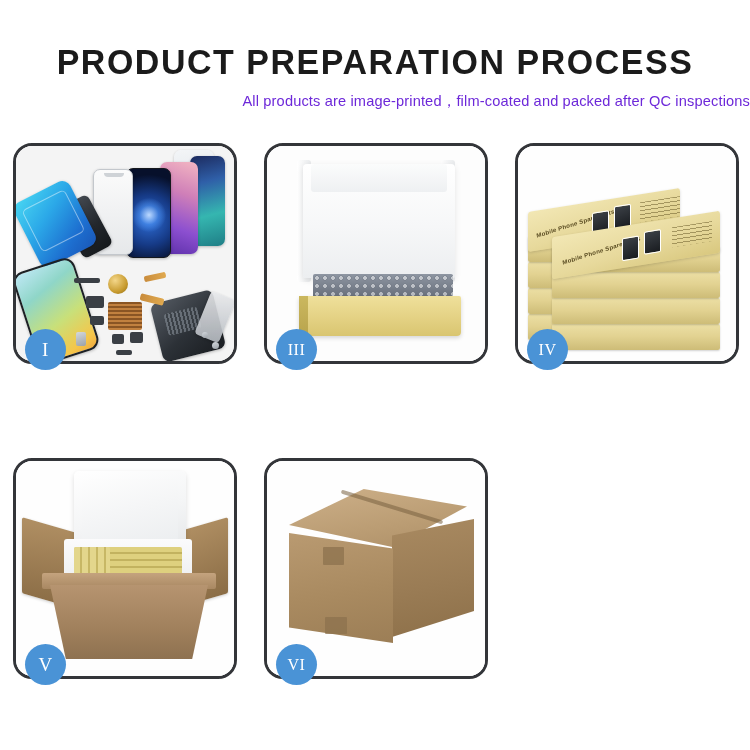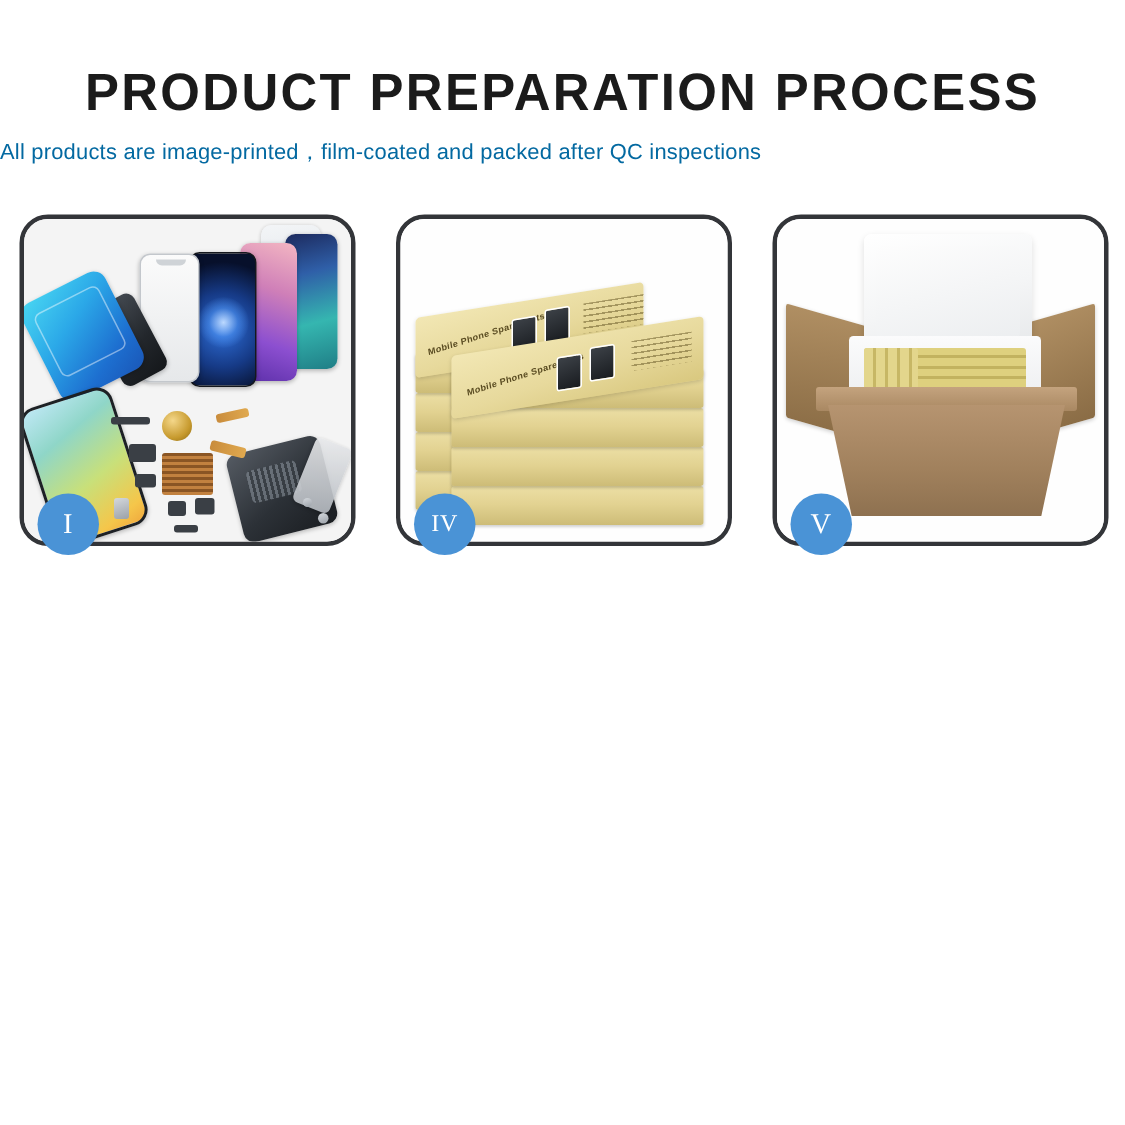--- a/index.html
+++ b/index.html
@@ -28,24 +28,24 @@
     font-weight: 700;
     letter-spacing: 1.6px;
     color: #1b1b1b;
     margin-top: 44px;
     line-height: 1;
     font-stretch: condensed;
     transform: scaleX(0.97);
   }
 
   .subtitle {
-    text-align: left;
+    text-align: right;
     font-size: 14.6px;
     font-weight: 400;
-    color: #0369a1;
+    color: #6d28d9;
     margin-top: 13px;
     letter-spacing: 0.15px;
     white-space: nowrap;
   }
 
   
   .grid {
     position: absolute;
     top: 143px;
     left: 13px;
@@ -404,20 +404,30 @@
         <div class="part sil" style="left:60px;top:186px;width:10px;height:14px;border-radius:2px;"></div>
         <div class="part" style="left:114px;top:186px;width:13px;height:11px;"></div>
         <div class="part sil" style="left:196px;top:196px;width:7px;height:7px;border-radius:50%;"></div>
         <div class="part sil" style="left:186px;top:186px;width:6px;height:6px;border-radius:50%;"></div>
         <div class="part" style="left:100px;top:204px;width:16px;height:5px;"></div>
       </div>
       <div class="badge">I</div>
     </div>
 
 
+    <div class="card">
+      <div class="card-inner p3">
+        <div class="box3-rimL"></div>
+        <div class="box3-rimR"></div>
+        <div class="box3-foam-lid"></div>
+        <div class="box3-bubble"></div>
+        <div class="box3-body"></div>
+      </div>
+      <div class="badge wide">III</div>
+    </div>
 
     <div class="card">
       <div class="card-inner p4">
         <div class="stack">
           <div class="sbox back" style="top:150px;"></div>
           <div class="sbox back" style="top:124px;"></div>
           <div class="sbox back" style="top:98px;"></div>
           <div class="sbox back" style="top:72px;"></div>
           <div class="sbox front" style="top:160px;"></div>
           <div class="sbox front" style="top:134px;"></div>
@@ -449,15 +459,26 @@
         <div class="foam-lid"></div>
         <div class="foam-box"></div>
         <div class="yellow-rows"></div>
         <div class="yellow-rows2"></div>
         <div class="carton-rim"></div>
         <div class="carton-body"></div>
       </div>
       <div class="badge">V</div>
     </div>
 
+    <div class="card">
+      <div class="card-inner p6">
+        <div class="c6-top"></div>
+        <div class="c6-side"></div>
+        <div class="c6-front"></div>
+        <div class="c6-seam"></div>
+        <div class="c6-tape" style="left:56px;top:86px;width:21px;height:18px;"></div>
+        <div class="c6-tape" style="left:58px;top:156px;width:22px;height:17px;"></div>
+      </div>
+      <div class="badge wide">VI</div>
+    </div>
 
   </div>
 </div>
 
 </body></html>

